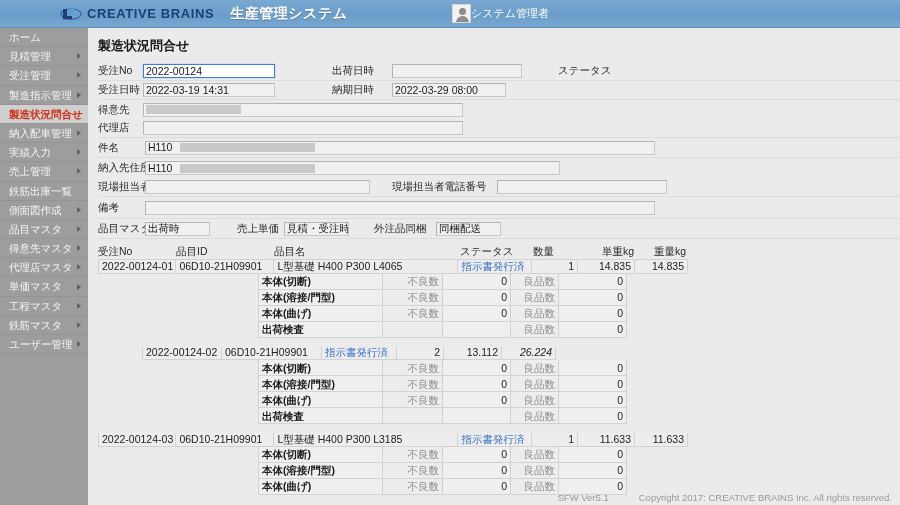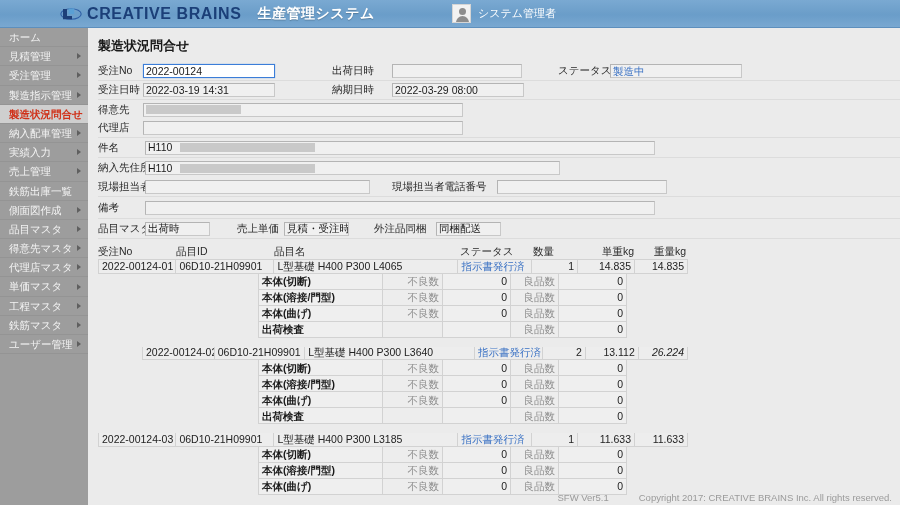--- a/index.html
+++ b/index.html
@@ -20,38 +20,38 @@
     background: linear-gradient(to bottom, #7aa9d2 0%, #6d9fca 45%, #6a9dc9 55%, #79a8d1 100%);
     display: flex; align-items: center;
     border-bottom: 1px solid #5d8fbd;
   }
   .logo-wrap {
     display: flex; align-items: center;
     margin-left: 60px;
   }
   .logo-mark { width: 22px; height: 16px; position: relative; margin-right: 5px; }
   .logo-text {
-    color: #1b3f78; font-size: 16px; font-weight: bold; letter-spacing: .6px;
+    color: #1b3f78; font-size: 13px; font-weight: bold; letter-spacing: .6px;
   }
   .app-title {
     margin-left: 16px;
     color: #ffffff; font-size: 14px; font-weight: bold; letter-spacing: .5px;
     text-shadow: 0 1px 1px rgba(0,0,0,.22);
   }
   .user-box {
     position: absolute; left: 452px; top: 4px;
     display: flex; align-items: center;
   }
   .avatar {
     width: 19px; height: 19px; background: #f2f2f2;
     border: 1px solid #d5d5d5; position: relative; overflow: hidden;
   }
   .avatar .a-head { position:absolute; width:7px; height:7px; border-radius:50%; background:#8d8d8d; left:6px; top:3px; }
   .avatar .a-body { position:absolute; width:13px; height:8px; border-radius:7px 7px 0 0; background:#8d8d8d; left:3px; top:11px; }
-  .user-name { margin-left: 7px; color: #fff; font-size: 11px; }
+  .user-name { color: #fff; font-size: 11px; }
 
   
   .sidebar {
     position: absolute; top: 28px; left: 0;
     width: 88px; height: 477px;
     background: #9d9d9d;
   }
   .nav-item {
     height: 19.2px; line-height: 19.2px;
     padding-left: 9px; padding-right: 6px;
@@ -195,28 +195,27 @@
   <div class="page-title">製造状況問合せ</div>
 
   <div class="form">
 
     <div class="frow sep">
       <span class="flabel" style="width:45px">受注No</span>
       <span class="fin focus" style="width:132px">2022-00124</span>
       <span class="flabel" style="width:60px; margin-left:57px">出荷日時</span>
       <span class="fin" style="width:130px"></span>
       <span class="flabel" style="width:52px; margin-left:36px">ステータス</span>
-      <span class="fin blue-txt" style="width:132px">製造中</span>
     </div>
 
     <div class="frow sep">
       <span class="flabel" style="width:45px">受注日時</span>
       <span class="fin" style="width:132px">2022-03-19 14:31</span>
       <span class="flabel" style="width:60px; margin-left:57px">納期日時</span>
-      <span class="fin" style="width:132px">2022-03-29 08:00</span>
+      <span class="fin" style="width:114px">2022-03-29 08:00</span>
     </div>
 
     <div class="frow">
       <span class="flabel" style="width:45px">得意先</span>
       <span class="fin" style="width:320px">
         <span class="masked" style="width:95px"></span>
       </span>
     </div>
 
     <div class="frow sep">
@@ -308,21 +307,20 @@
         <span class="scell proc first" style="width: 125px;">出荷検査</span>
         <span class="scell cap" style="width: 60px;"></span>
         <span class="scell val" style="width: 68px;"></span>
         <span class="scell cap" style="width: 48px;">良品数</span>
         <span class="scell val" style="width: 68px;">0</span>
       </div>
       <div class="row-spacer"></div>
       <div class="row-main">
         <span class="cell first" style="width: 80px; margin-left: 44px;">2022-00124-02</span>
         <span class="cell" style="width: 100px;">06D10-21H09901</span>
-        <span class="cell" style="width: 188px;">L型基礎 H400 P300 L3640</span>
         <span class="cell" style="width: 75px;;color:#3b72c4">指示書発行済</span>
         <span class="cell num" style="width: 47px;">2</span>
         <span class="cell num" style="width: 58px;">13.112</span>
         <span class="cell num" style="width: 54px; font-style: italic;">26.224</span>
       </div>
       <div class="row-sub">
         <span class="scell proc first" style="width: 125px;">本体(切断)</span>
         <span class="scell cap" style="width: 60px;">不良数</span>
         <span class="scell val" style="width: 68px;">0</span>
         <span class="scell cap" style="width: 48px;">良品数</span>

